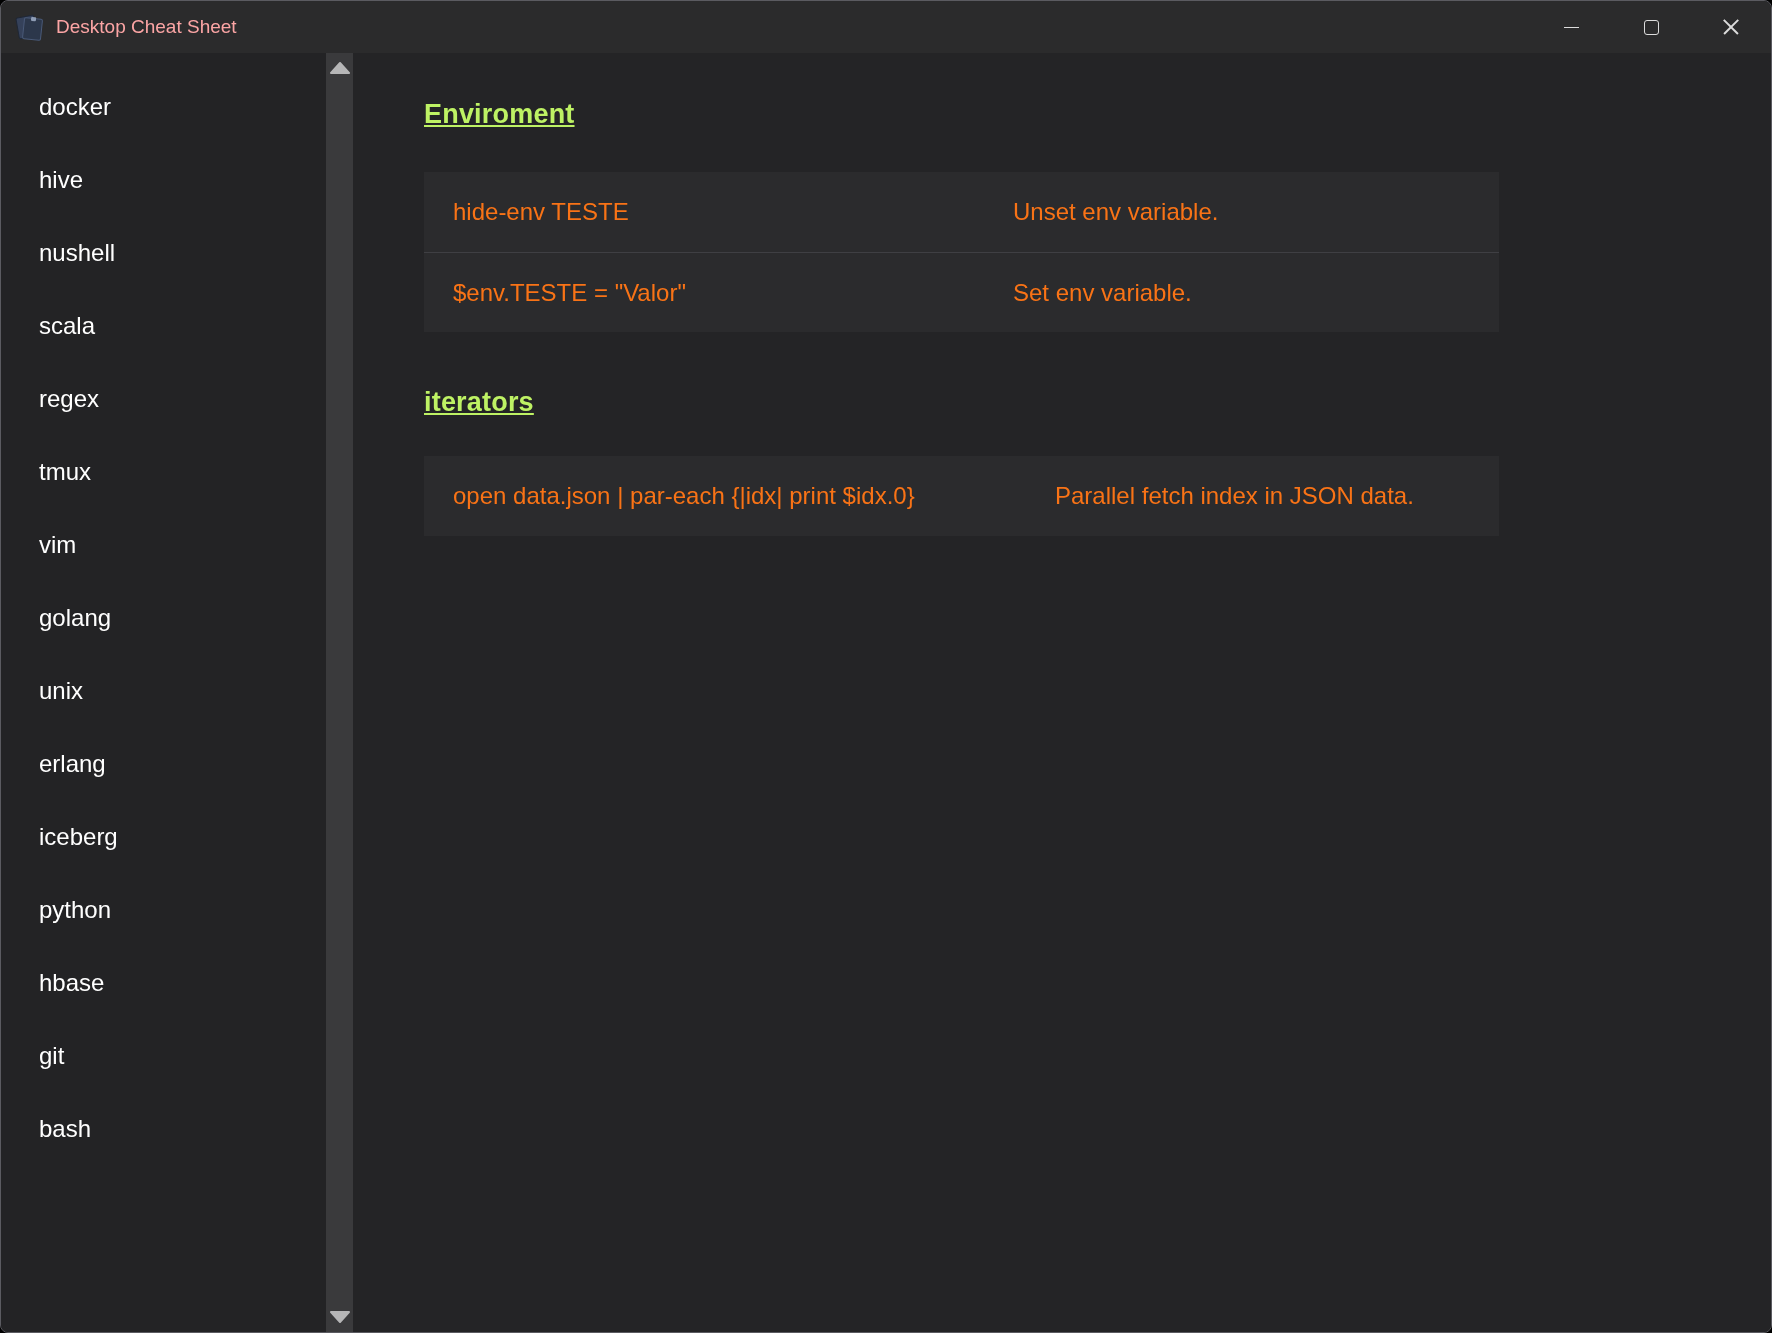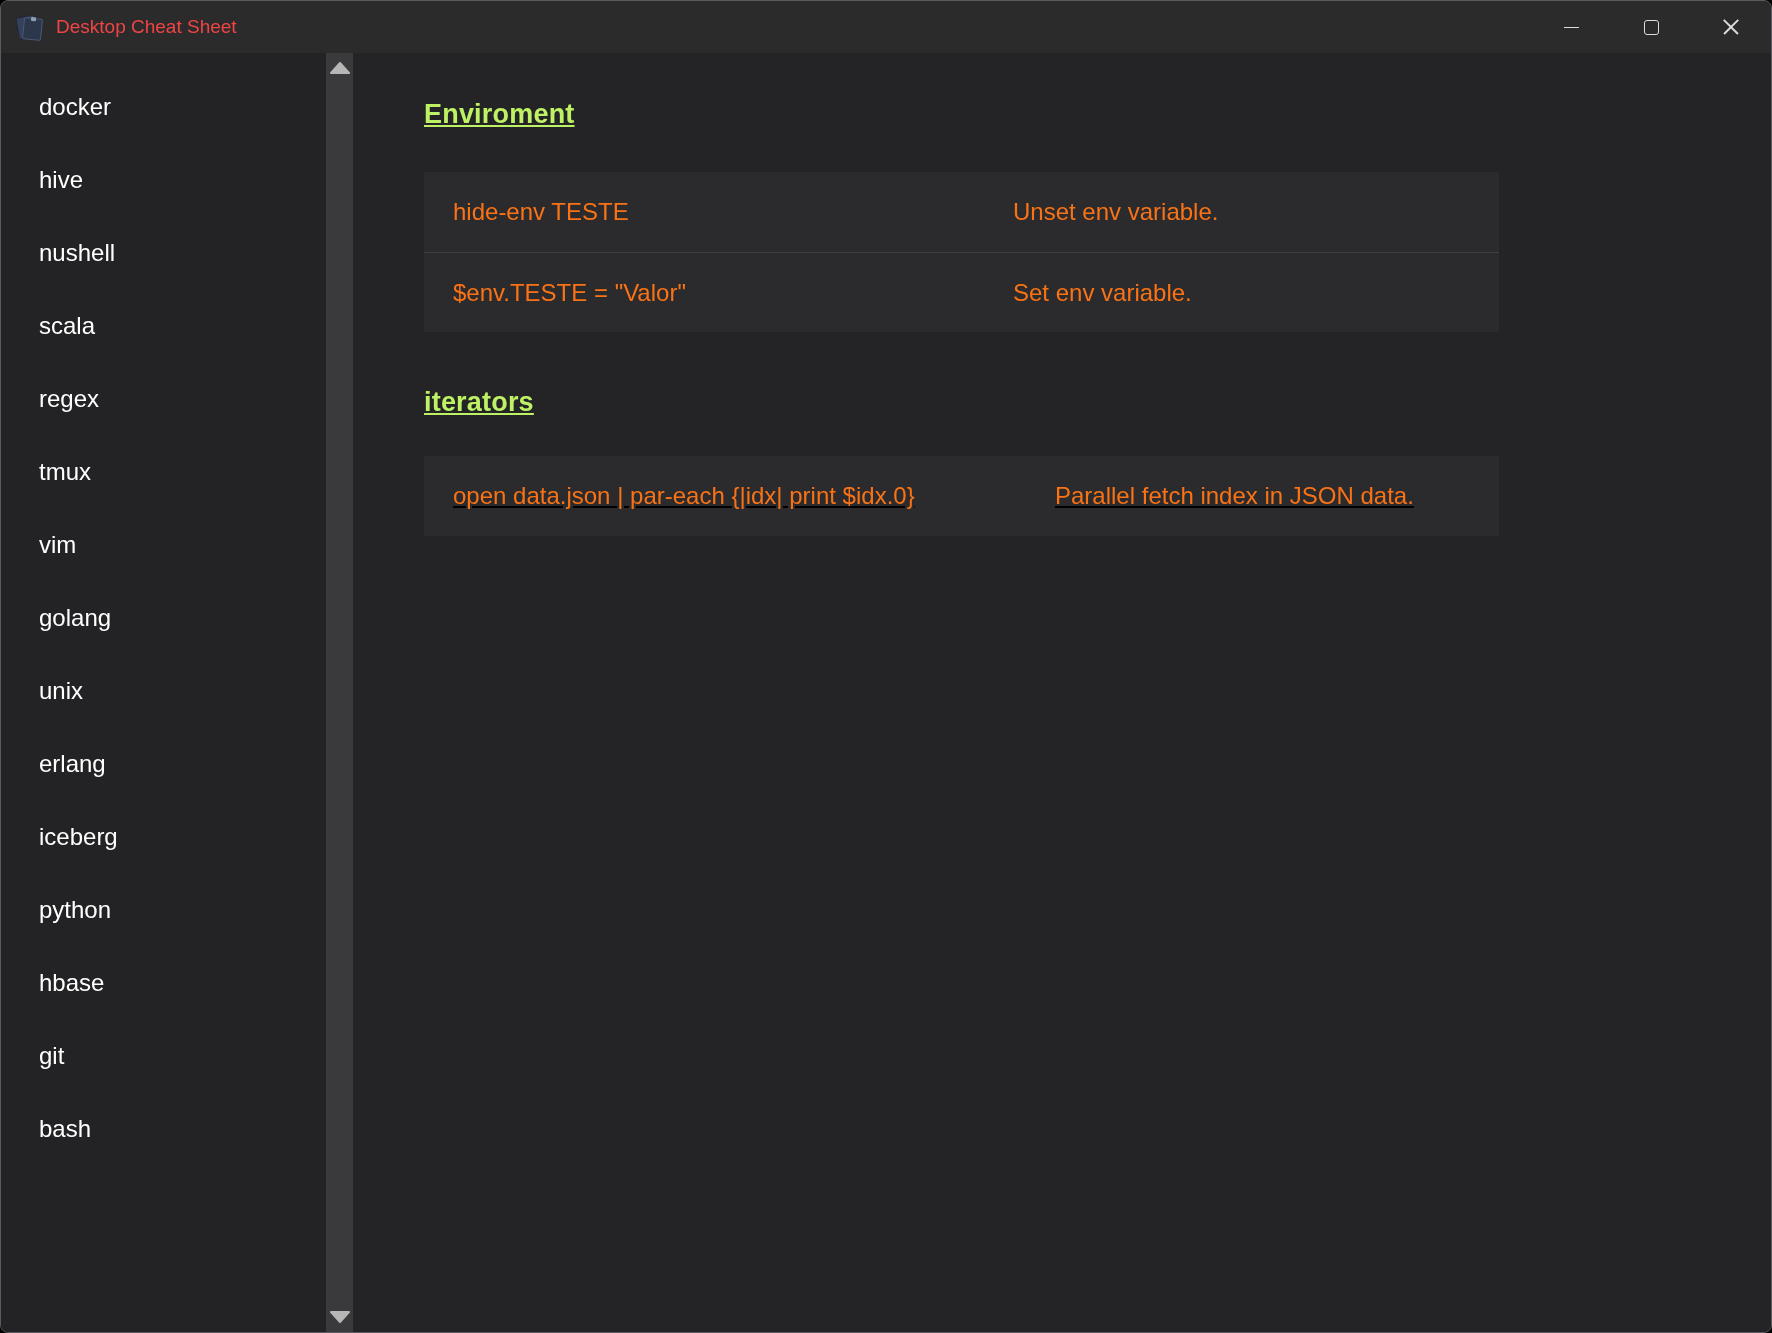--- a/index.html
+++ b/index.html
@@ -10,21 +10,21 @@
     font-family:"Liberation Sans","DejaVu Sans",sans-serif;
     background:#242426;display:flex;flex-direction:column;
   }
   
   .titlebar{height:52px;flex:0 0 52px;background:#2b2b2c;display:flex;align-items:center;padding-left:15px;}
   .app-icon{width:27px;height:27px;margin-right:13px;position:relative;flex:0 0 auto;}
   .card{position:absolute;width:19px;height:22px;border-radius:2px;}
   .card.back{left:1px;top:2px;background:#35415a;transform:rotate(-10deg);border:1px solid #1f2736;}
   .card.front{left:7px;top:4px;background:#2c374b;transform:rotate(6deg);border:1px solid #4a5a78;}
   .card.front::before{content:"";position:absolute;left:6px;top:-2px;width:5px;height:4px;background:#8f9db5;border-radius:1px;}
-  .title-text{font-size:19px;color:#ef4444;}
+  .title-text{font-size:19px;color:#fca5a5;}
   .win-controls{margin-left:auto;height:100%;display:flex;}
   .ctrl-btn{width:80px;height:100%;display:flex;align-items:center;justify-content:center;cursor:pointer;}
   .glyph-min{width:15px;height:0;border-top:1.6px solid #dcdcdc;}
   .glyph-max{width:15px;height:15px;border:1.6px solid #dcdcdc;border-radius:3px;}
   .glyph-close{width:18px;height:18px;position:relative;}
   .glyph-close::before,.glyph-close::after{content:"";position:absolute;left:-1px;top:8px;width:20px;height:1.6px;background:#dcdcdc;}
   .glyph-close::before{transform:rotate(45deg);}
   .glyph-close::after{transform:rotate(-45deg);}
   
   .app-body{flex:1;display:flex;min-height:0;}
@@ -40,21 +40,21 @@
   .main{flex:1;background:#242426;padding:46px 0 0 71px;overflow:hidden;}
   .section-title{font-size:27px;font-weight:bold;color:#bef264;letter-spacing:.2px;text-decoration:underline;}
   .cheat-table{width:1075px;margin-top:42px;}
   .cheat-table .row{height:80px;background:#2b2b2d;display:flex;align-items:center;font-size:24px;color:#f97316;cursor:default;}
   .cheat-table .row + .row{border-top:1px solid #3f3f43;}
   .cmd{padding-left:29px;flex:0 0 auto;white-space:nowrap;}
   .sec-0 .cmd{width:589px;}
   .sec-1 .cmd{width:631px;}
   .desc{white-space:nowrap;}
   .sec-1-title{margin-top:55px;}
-  .sec-1-table{margin-top:38px;text-decoration:underline;}
+  .sec-1-table{margin-top:38px;}
 </style>
 </head>
 <body>
 
 <div class="window">
 
   <div class="titlebar">
     <div class="app-icon">
       <div class="card back"></div>
       <div class="card front"></div>

